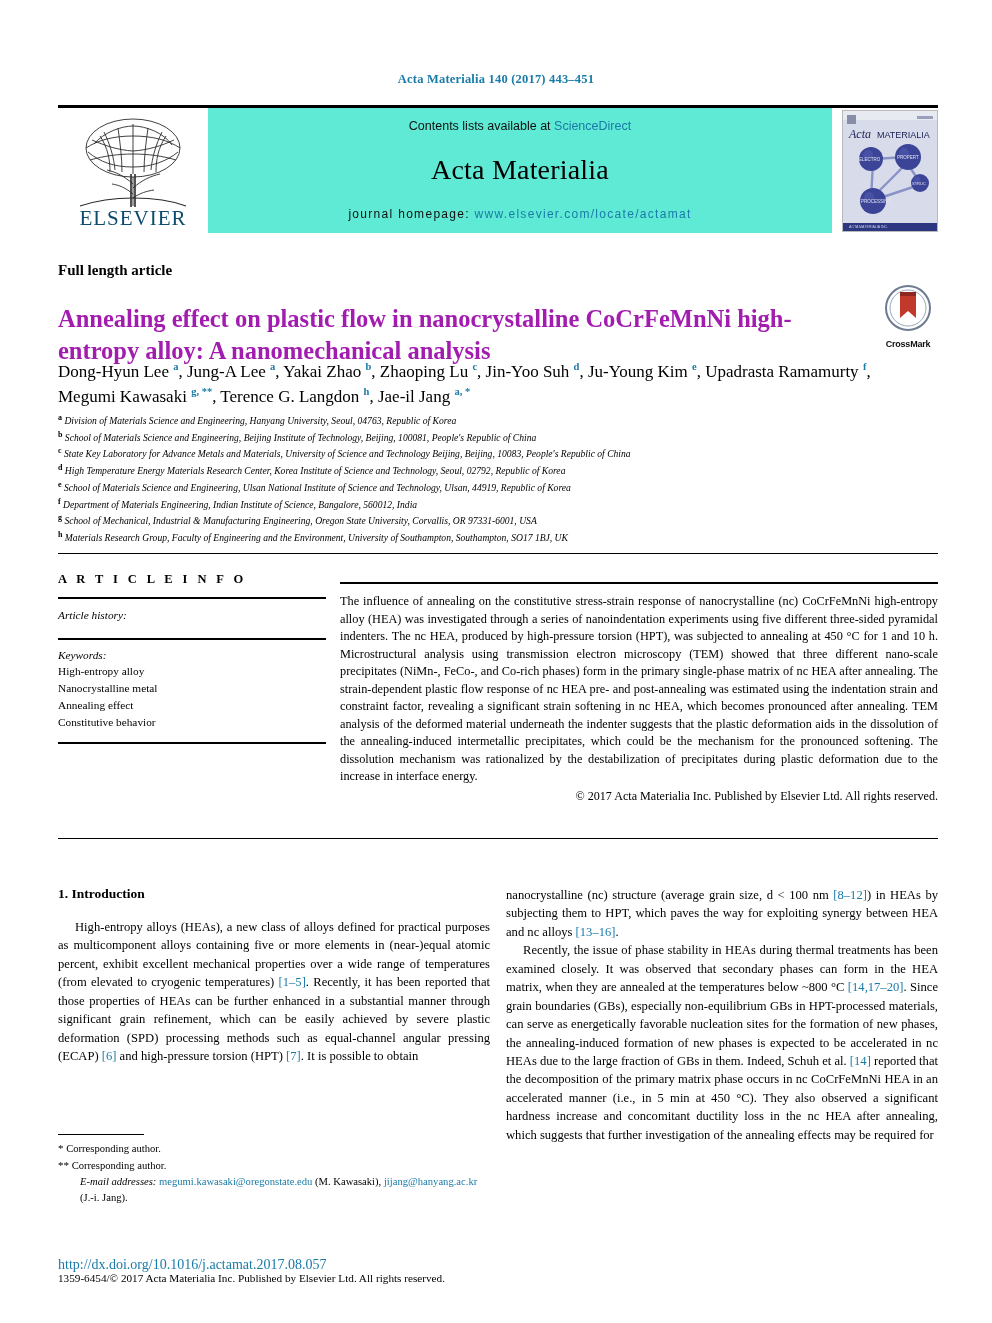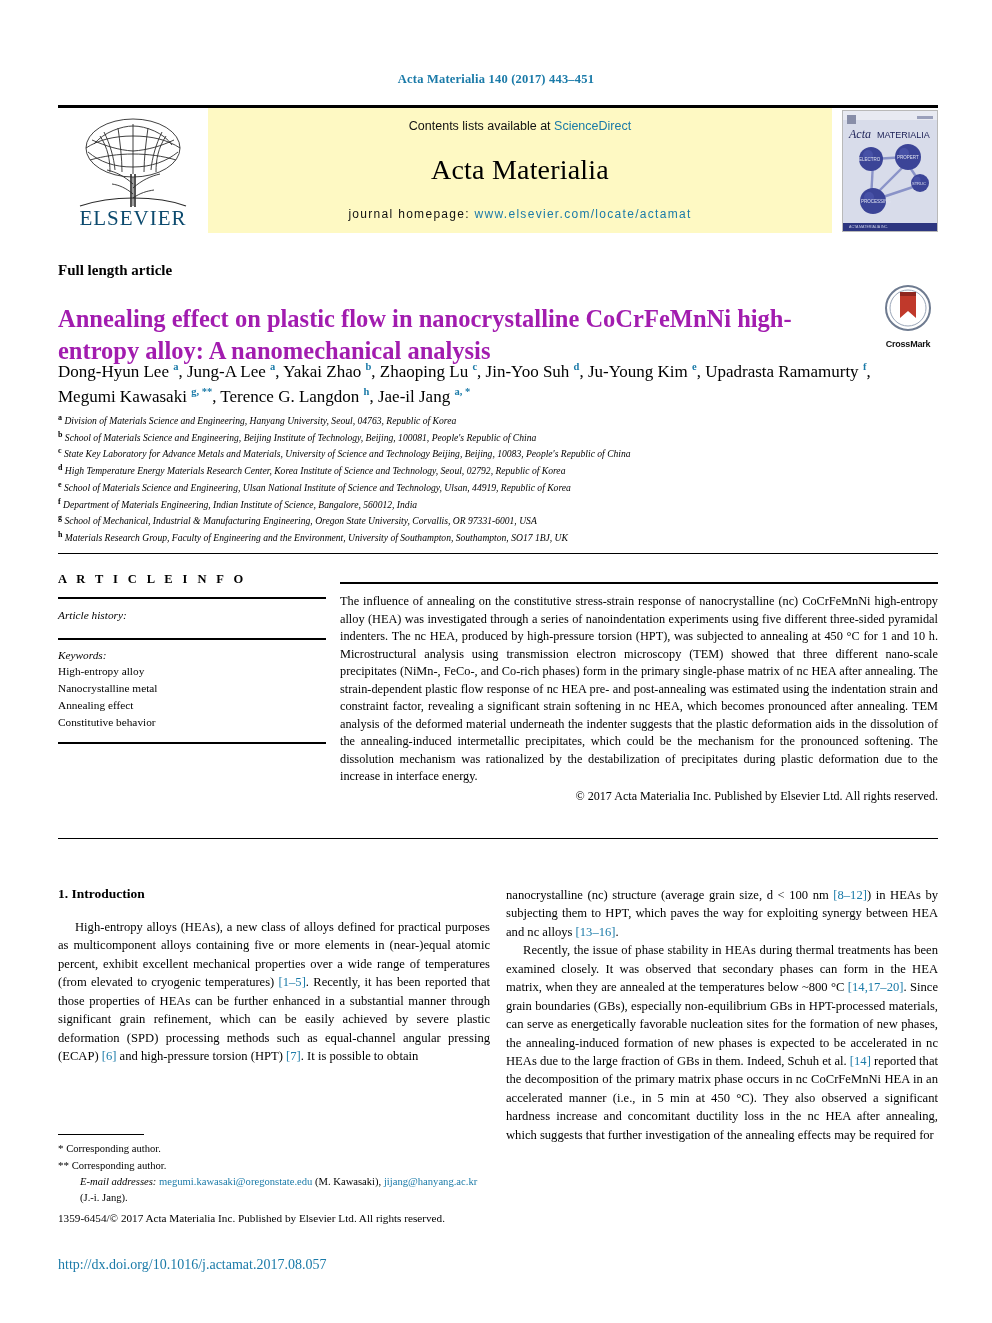--- a/index.html
+++ b/index.html
@@ -34,21 +34,21 @@
     padding-top:6px;
   }
   .tree-svg { display:block; }
   .elsevier-word {
     font-family:"Liberation Serif", serif;
     font-size:21px; letter-spacing:1px; color:#0c4a6e; font-weight:normal;
     position:absolute; bottom:2px; left:50%; transform:translateX(-50%);
     white-space:nowrap;
   }
   .banner {
-    flex:1 1 auto; background:#fef9c3; position:relative;
+    flex:1 1 auto; background:#5eead4; position:relative;
     display:flex; flex-direction:column; align-items:center; justify-content:space-between;
     padding:11px 0 12px 0;
   }
   .banner-top { font-family:"Liberation Sans", sans-serif; font-size:12.5px; color:#111; }
   .sd-link { color:#1a7aa8; }
   .banner-title {
     font-family:"Liberation Serif", serif; font-size:28px; color:#000;
     letter-spacing:.2px;
   }
   .banner-bottom {
@@ -132,21 +132,21 @@
   .fn-email { padding-left:22px; text-indent:0; font-style:italic; }
   .fn-email .lbl { font-style:italic; }
   .mail { color:#1a7aa8; font-style:normal; }
   .pers { font-style:normal; }
 
   .doi-line {
     position:absolute; left:58px; top:1257px; width:470px;
     font-size:14px; color:#1a7aa8;
   }
   .issn-line {
-    position:absolute; left:58px; top:1212px; width:470px;
+    position:absolute; left:58px; top:1272px; width:470px;
     font-size:11.2px; color:#000;
   }
 </style>
 </head>
 <body>
 
 <div class="page">
 
   <div class="journal-ref">Acta Materialia 140 (2017) 443–451</div>
 

